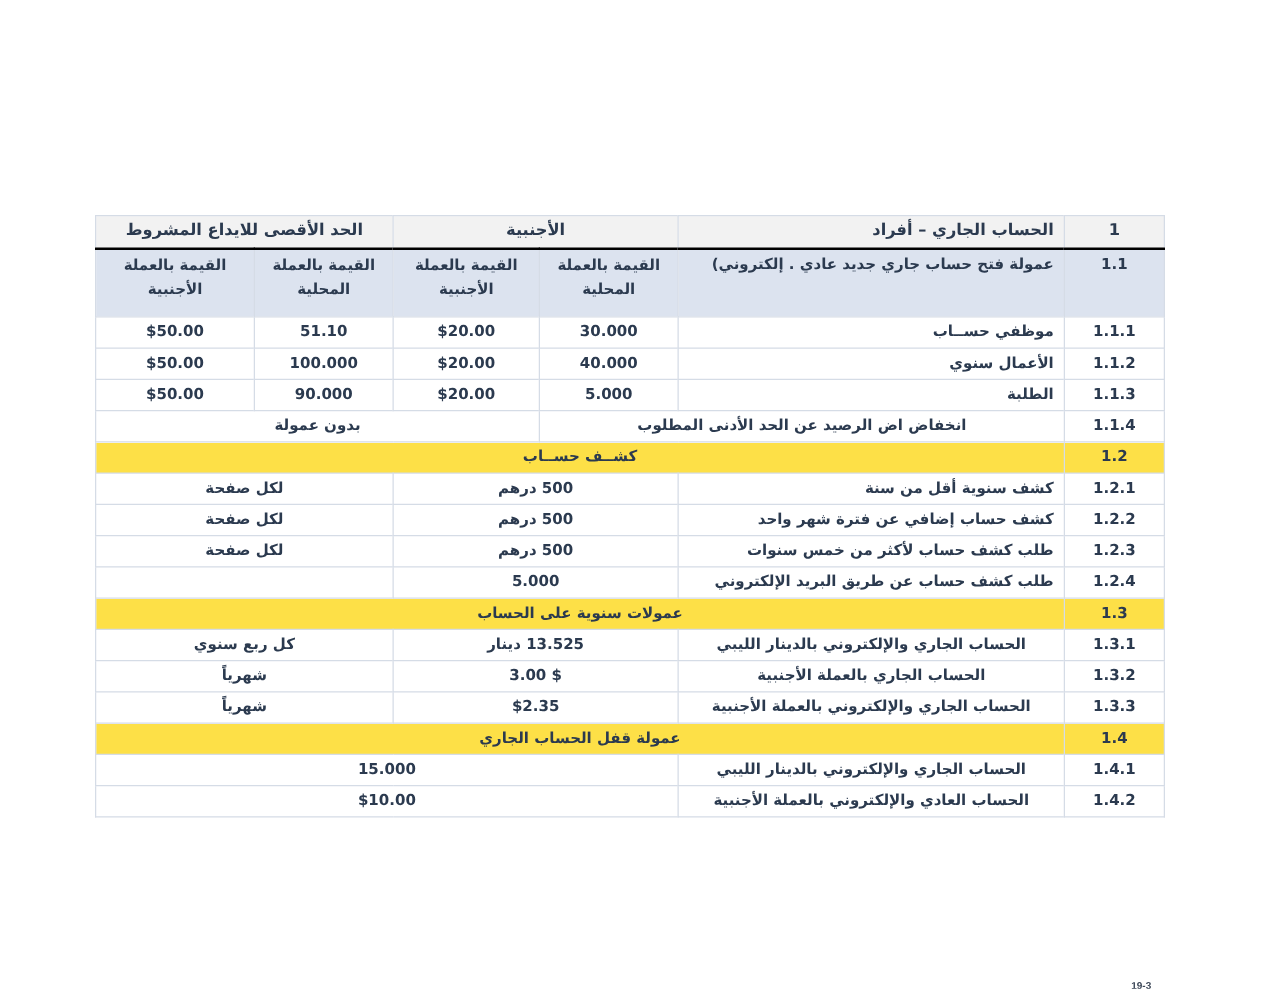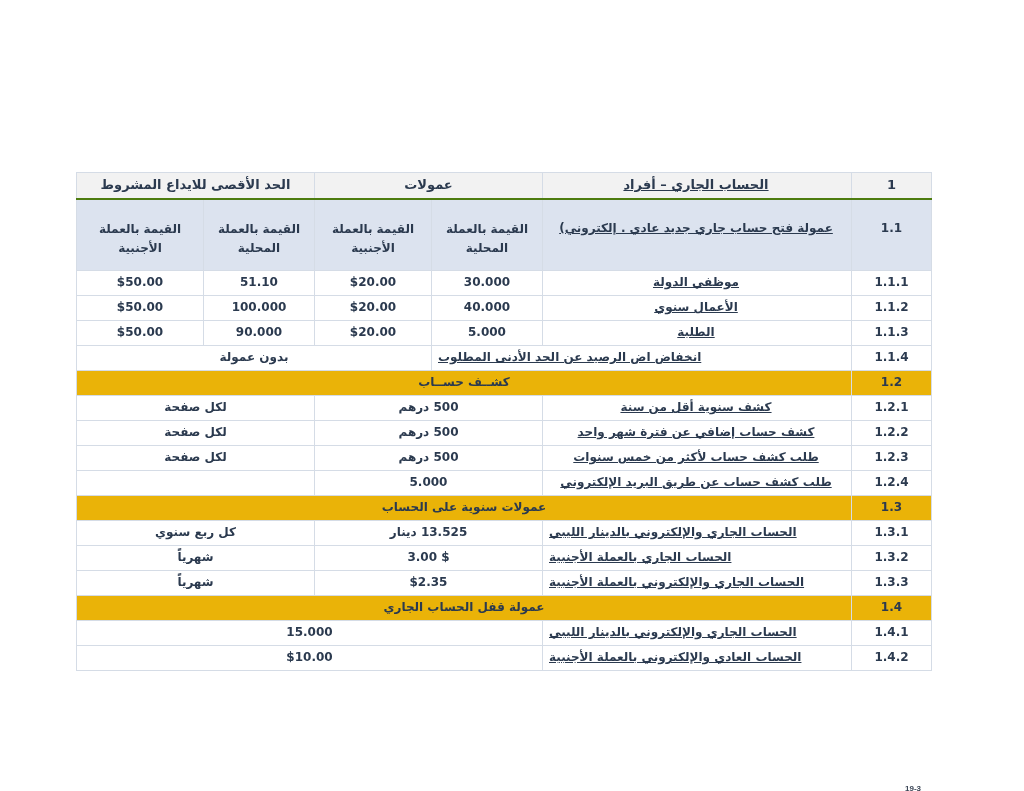--- a/index.html
+++ b/index.html
@@ -5,27 +5,27 @@
     html, body { margin: 0; padding: 0; background: #ffffff; }
     body { width: 1024px; height: 791px; position: relative; overflow: hidden;
            font-family: "DejaVu Sans", sans-serif; color: #2b3a4f; }
     .page { position: absolute; left: 0; top: 0; width: 1024px; height: 791px; }
     table.fees { position: absolute; left: 76px; top: 172px; width: 855px;
                  border-collapse: collapse; direction: rtl; table-layout: fixed; }
     table.fees td { border: 1px solid #d5dce6; font-size: 12px; font-weight: bold;
                     height: 24px; padding: 0 6px; text-align: center; vertical-align: middle;
                     color: #2b3a4f; line-height: 1.45; white-space: nowrap; overflow: hidden; }
     table.fees td.num { text-align: center; }
-    table.fees td.desc { text-align: center; padding-right: 8px; text-decoration: underline; }
-    table.fees td.desc-c { text-align: left; text-decoration: underline; }
+    table.fees td.desc { text-align: right; padding-right: 8px; }
+    table.fees td.desc-c { text-align: center; }
     tr.top-head td { background: #f2f2f2; height: 25px; font-size: 13px;
-                     border-bottom: 2px solid #4d7c0f; }
-    tr.sub-head td { background: #dce3ef; height: 50px; vertical-align: top; padding-top: 20px; }
+                     border-bottom: 2px solid #000000; }
+    tr.sub-head td { background: #dce3ef; height: 50px; vertical-align: top; padding-top: 3px; }
     tr.sub-head td.sh { font-size: 12px; line-height: 1.6; white-space: normal; }
-    tr.section td { background: #eab308; }
+    tr.section td { background: #fde047; }
     .page-number { position: absolute; left: 905px; top: 784px; font-size: 8px;
                    font-weight: bold; color: #3a4556; font-family: Liberation Sans, sans-serif; }
   </style>
 </head>
 <body>
 
 <div class="page">
   <table class="fees">
     <colgroup>
       <col style="width:80px">
@@ -33,36 +33,36 @@
       <col style="width:111px">
       <col style="width:117px">
       <col style="width:111px">
       <col style="width:127px">
     </colgroup>
     <tbody>
 
       <tr class="top-head">
         <td class="num">1</td>
         <td class="desc">الحساب الجاري – أفراد</td>
-        <td colspan="2">عمولات</td>
+        <td colspan="2">الأجنبية</td>
         <td colspan="2">الحد الأقصى  للايداع المشروط</td>
       </tr>
 
       <tr class="sub-head">
         <td class="num">1.1</td>
         <td class="desc">عمولة فتح حساب جاري جديد عادي . إلكتروني)</td>
         <td class="sh">القيمة بالعملة المحلية</td>
         <td class="sh">القيمة بالعملة الأجنبية</td>
         <td class="sh">القيمة بالعملة المحلية</td>
         <td class="sh">القيمة بالعملة الأجنبية</td>
       </tr>
 
       <tr>
         <td class="num">1.1.1</td>
-        <td class="desc">موظفي الدولة</td>
+        <td class="desc">موظفي حســاب</td>
         <td>30.000</td>
         <td>$20.00</td>
         <td>51.10</td>
         <td>$50.00</td>
       </tr>
       <tr>
         <td class="num">1.1.2</td>
         <td class="desc">الأعمال سنوي</td>
         <td>40.000</td>
         <td>$20.00</td>

